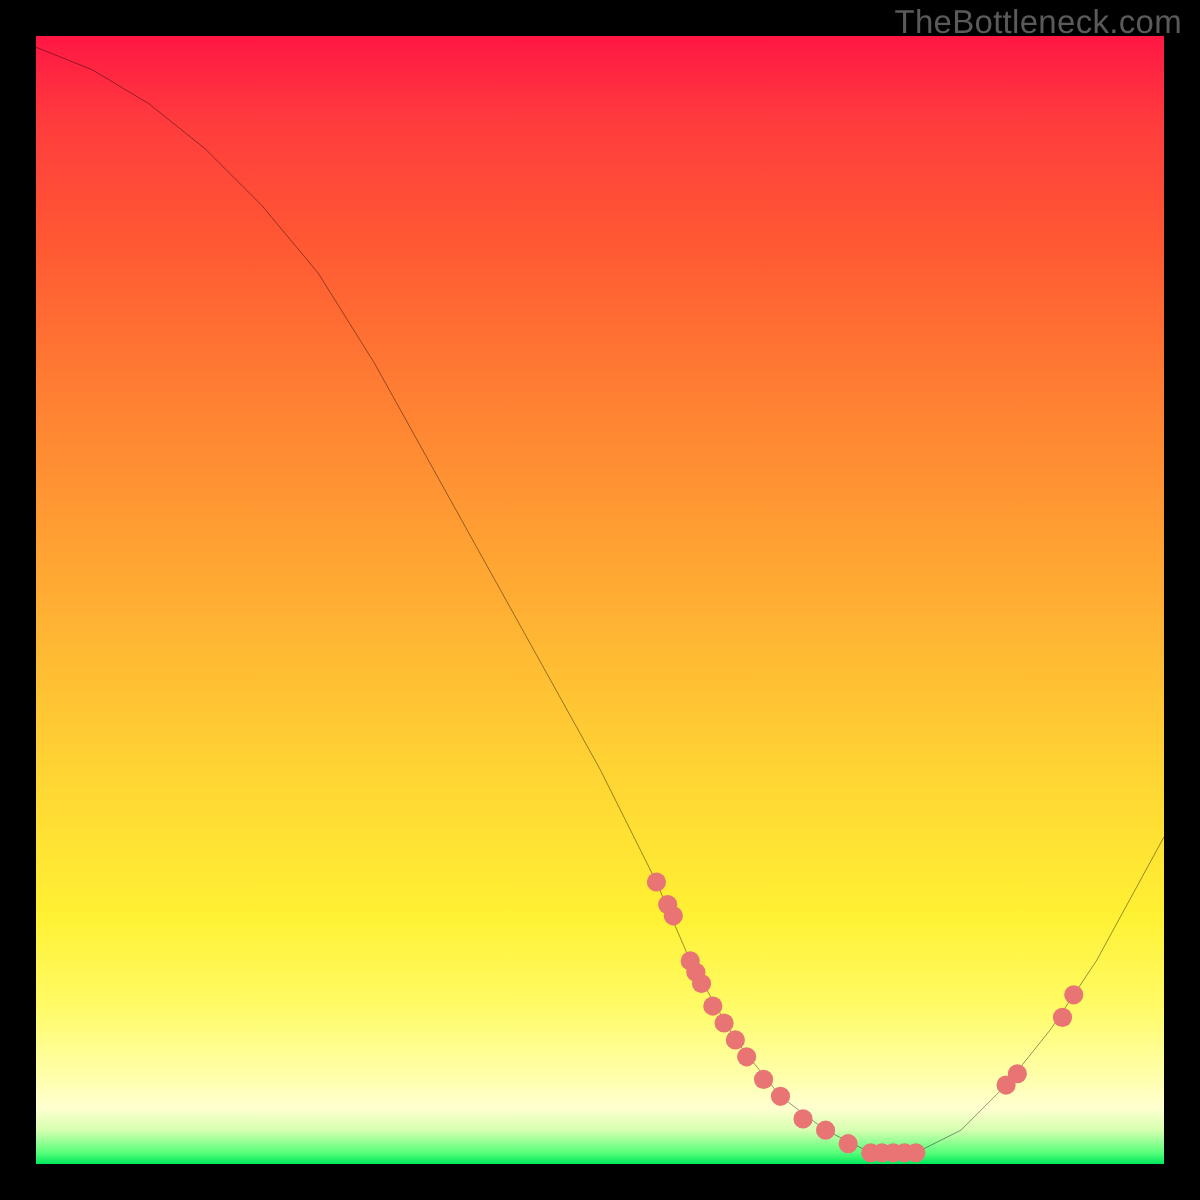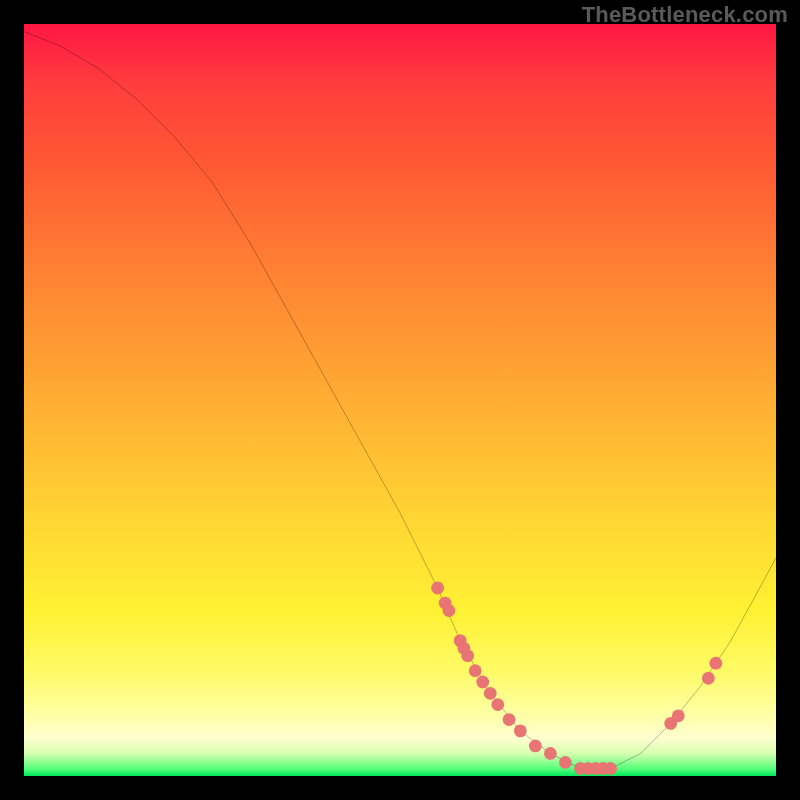--- a/index.html
+++ b/index.html
@@ -50,21 +50,21 @@
     inset: 0;
     width: 100%;
     height: 100%;
   }
   .watermark {
     position: absolute;
     top: 2px;
     right: 12px;
     color: #5a5a5a;
     font-size: 22px;
-    font-weight: 700;
+    font-weight: 400;
     letter-spacing: 0.2px;
     user-select: none;
   }
 </style>
 </head>
 <body>
 
 <div class="frame">
 
   <div class="watermark">TheBottleneck.com</div>

